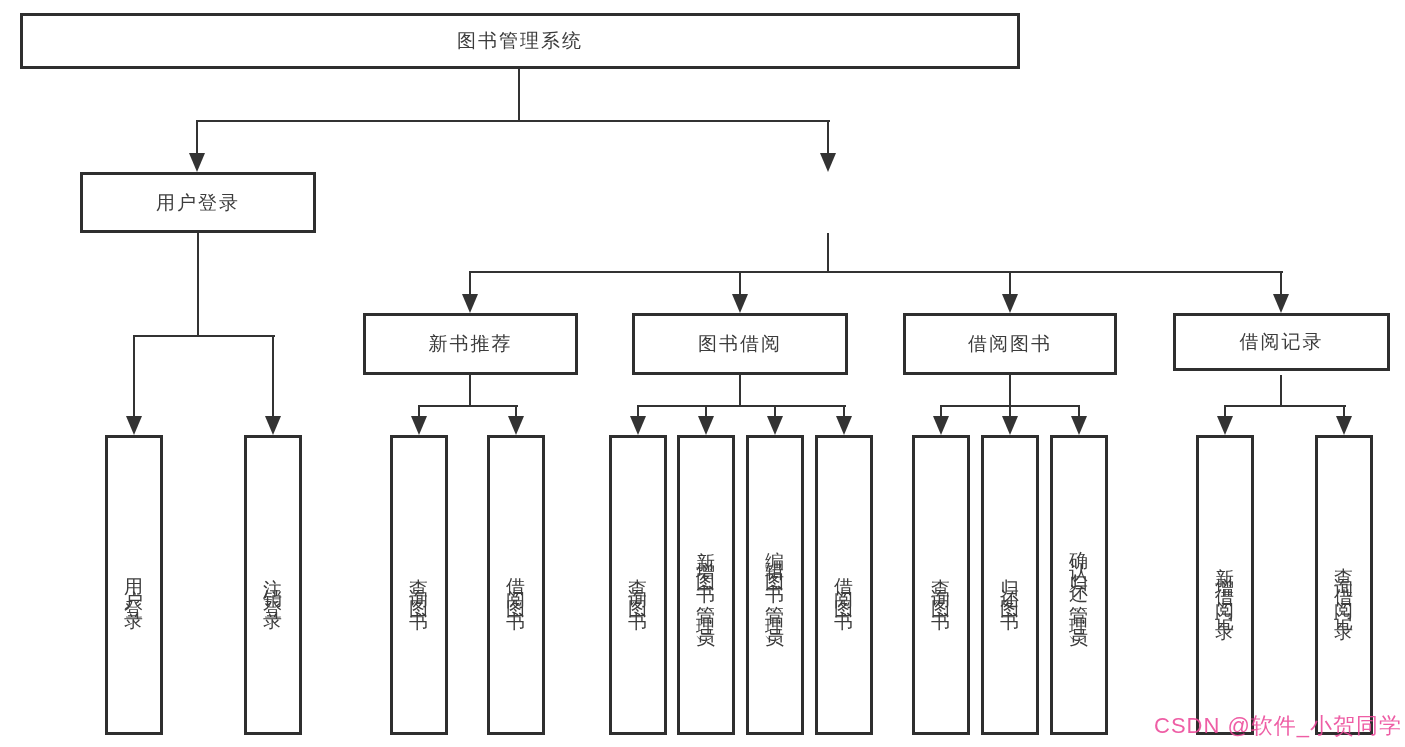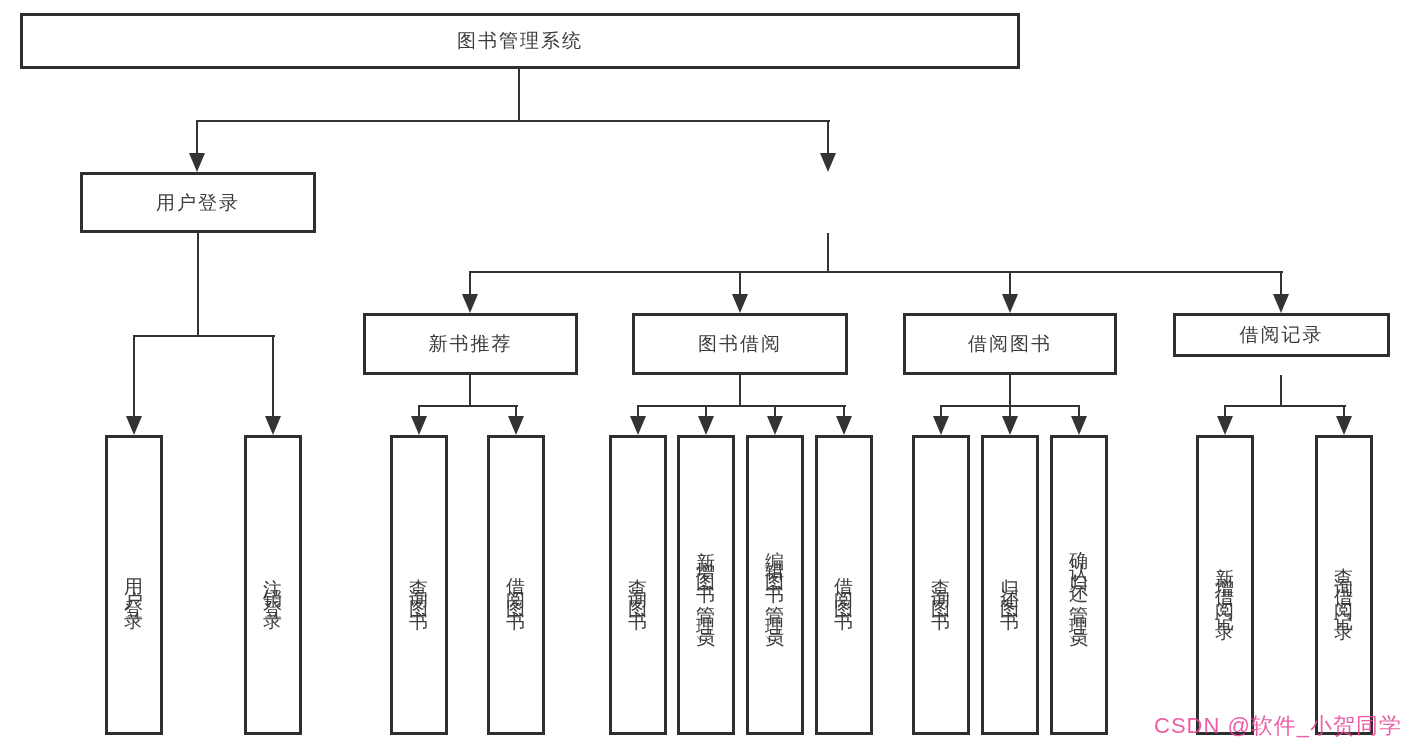--- a/index.html
+++ b/index.html
@@ -60,21 +60,21 @@
   <div class="vl" style="left:739px;  top:271px; height:25px;"></div>
   <div class="arr" style="left:732px;  top:294px;"></div>
   <div class="vl" style="left:1009px; top:271px; height:25px;"></div>
   <div class="arr" style="left:1002px; top:294px;"></div>
   <div class="vl" style="left:1280px; top:271px; height:25px;"></div>
   <div class="arr" style="left:1273px; top:294px;"></div>
 
   <div class="box" style="left:363px; top:313px; width:215px; height:62px;">新书推荐</div>
   <div class="box" style="left:632px; top:313px; width:216px; height:62px;font-family:Liberation Mono, monospace;">图书借阅</div>
   <div class="box" style="left:903px; top:313px; width:214px; height:62px;">借阅图书</div>
-  <div class="box" style="left:1173px; top:313px; width:217px; height:44px;">借阅记录</div>
+  <div class="box" style="left:1173px; top:313px; width:217px; height:58px;">借阅记录</div>
 
   <div class="vl" style="left:469px; top:375px; height:32px;"></div>
   <div class="hl" style="left:418px; top:405px; width:100px;"></div>
   <div class="vl" style="left:418px; top:405px; height:13px;"></div>
   <div class="arr" style="left:411px; top:416px;"></div>
   <div class="vl" style="left:515px; top:405px; height:13px;"></div>
   <div class="arr" style="left:508px; top:416px;"></div>
 
   <div class="vl" style="left:739px; top:375px; height:32px;"></div>
   <div class="hl" style="left:637px; top:405px; width:209px;"></div>

